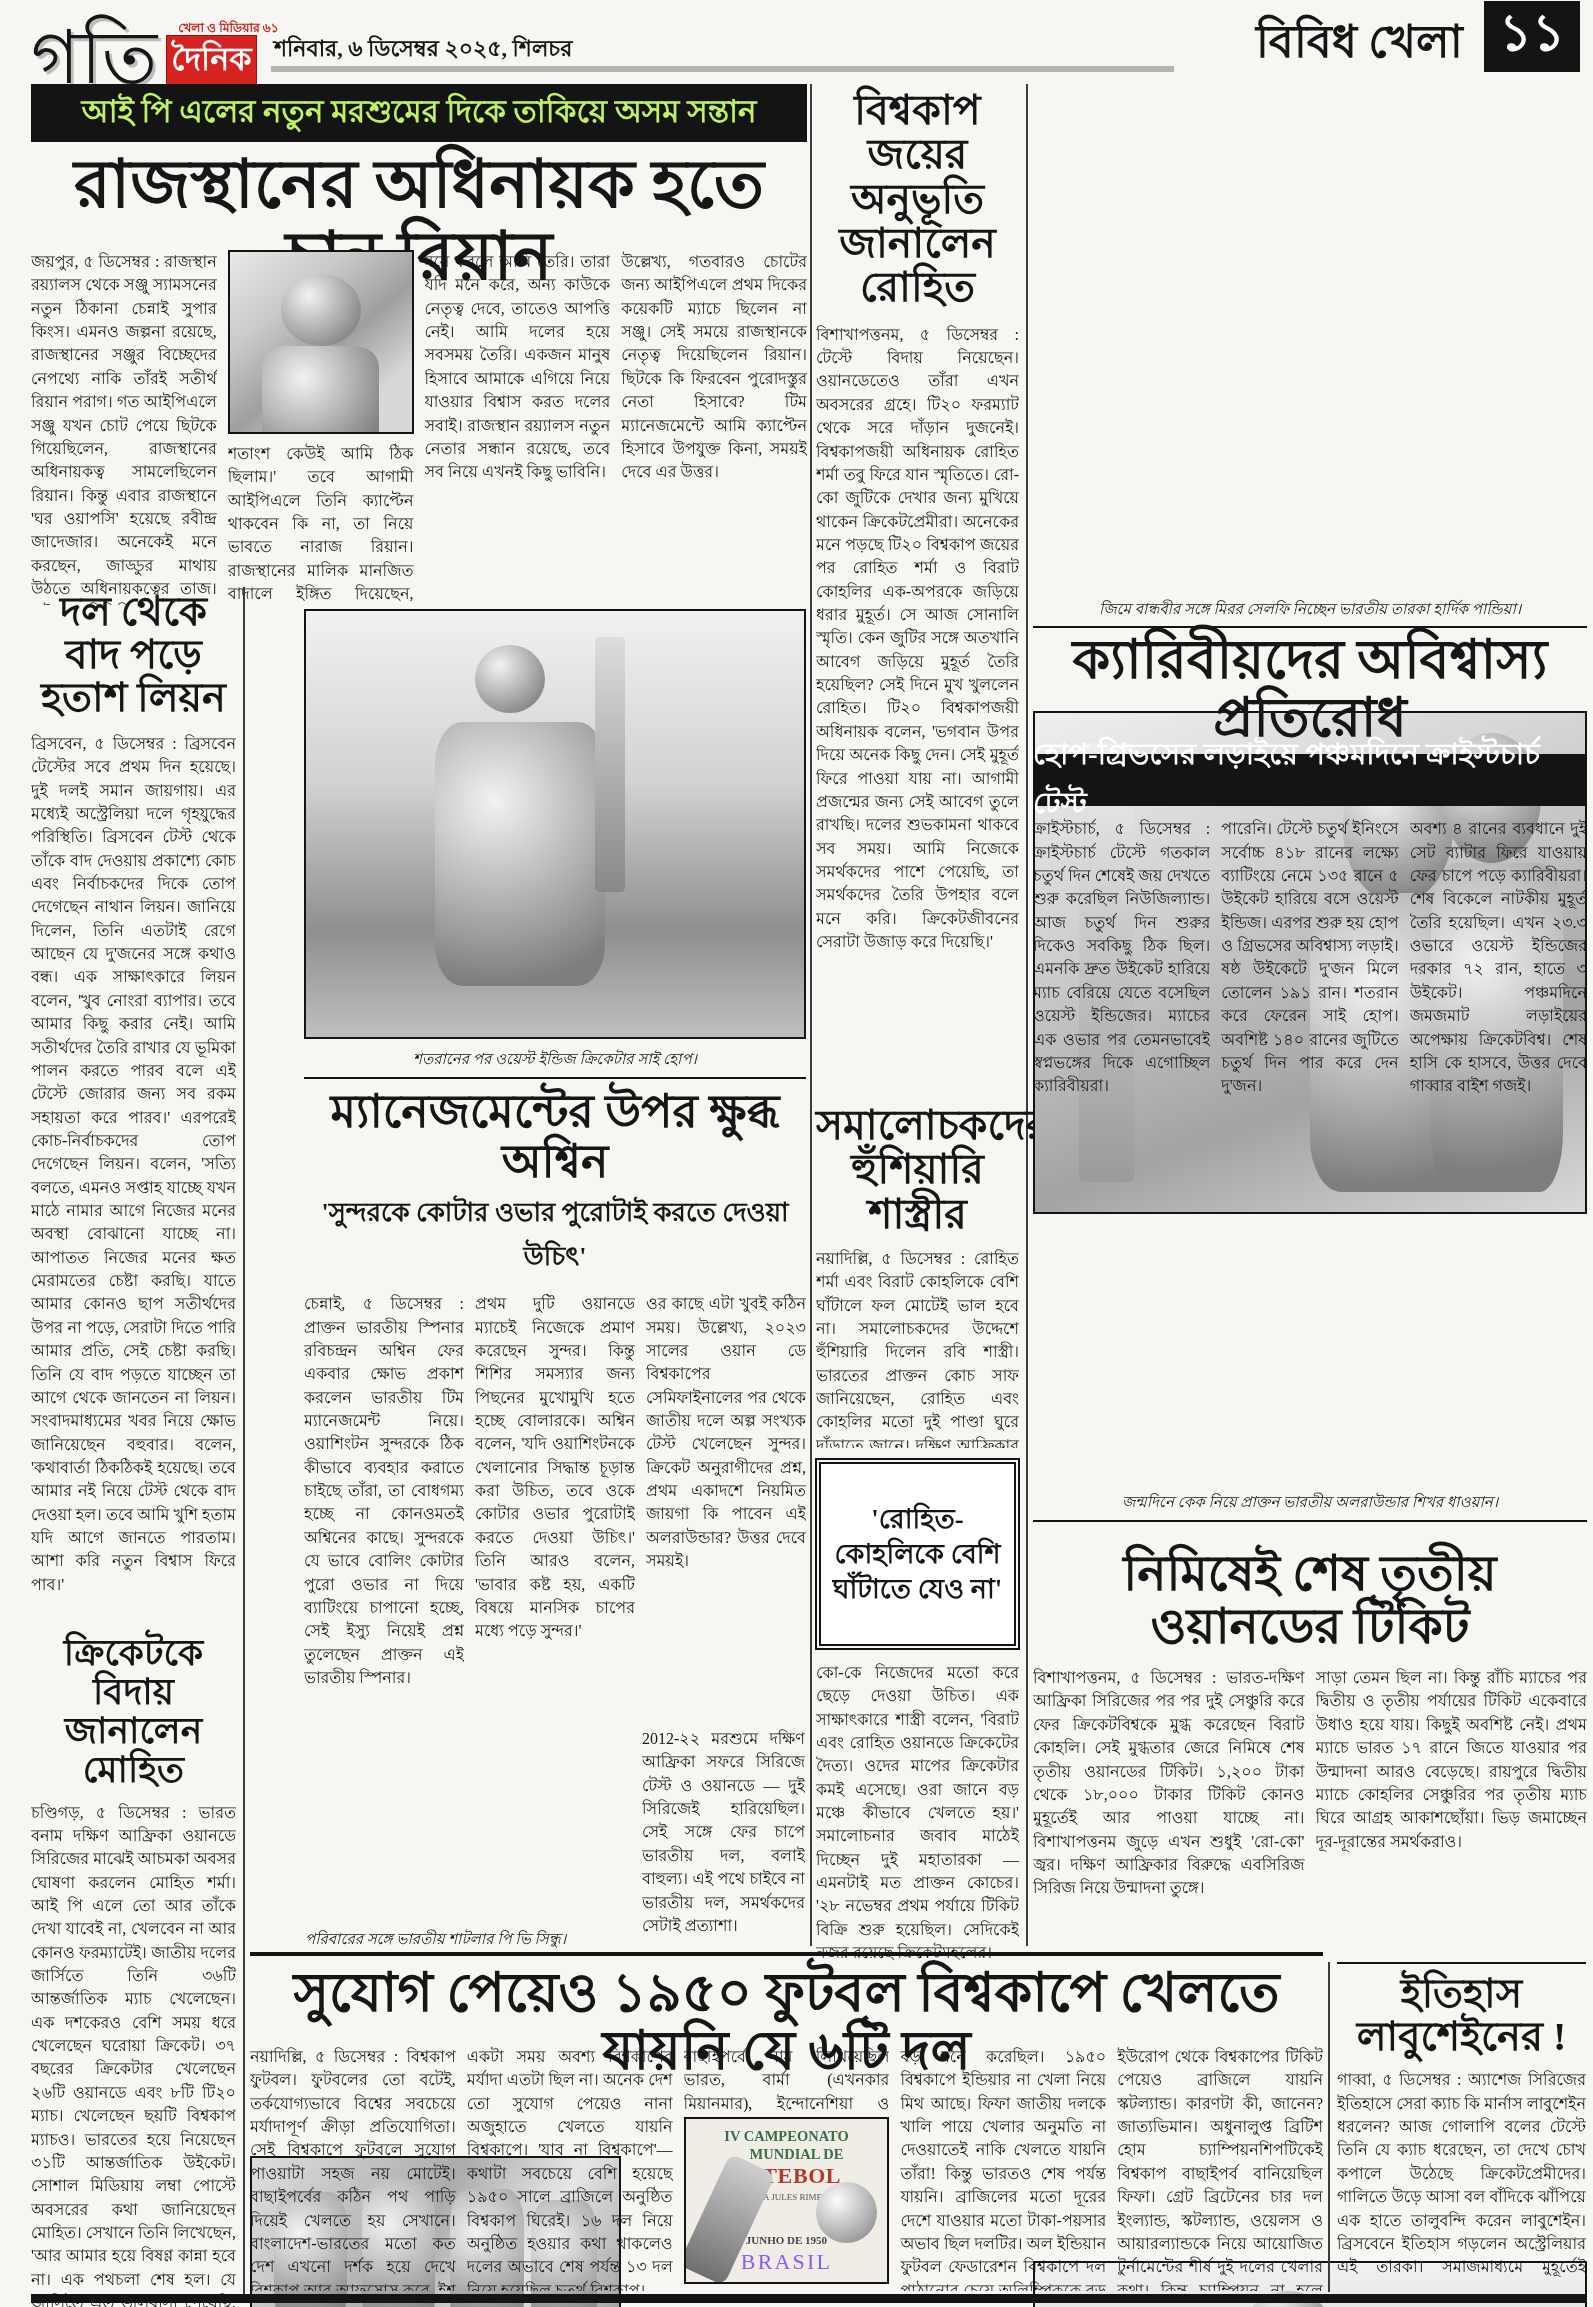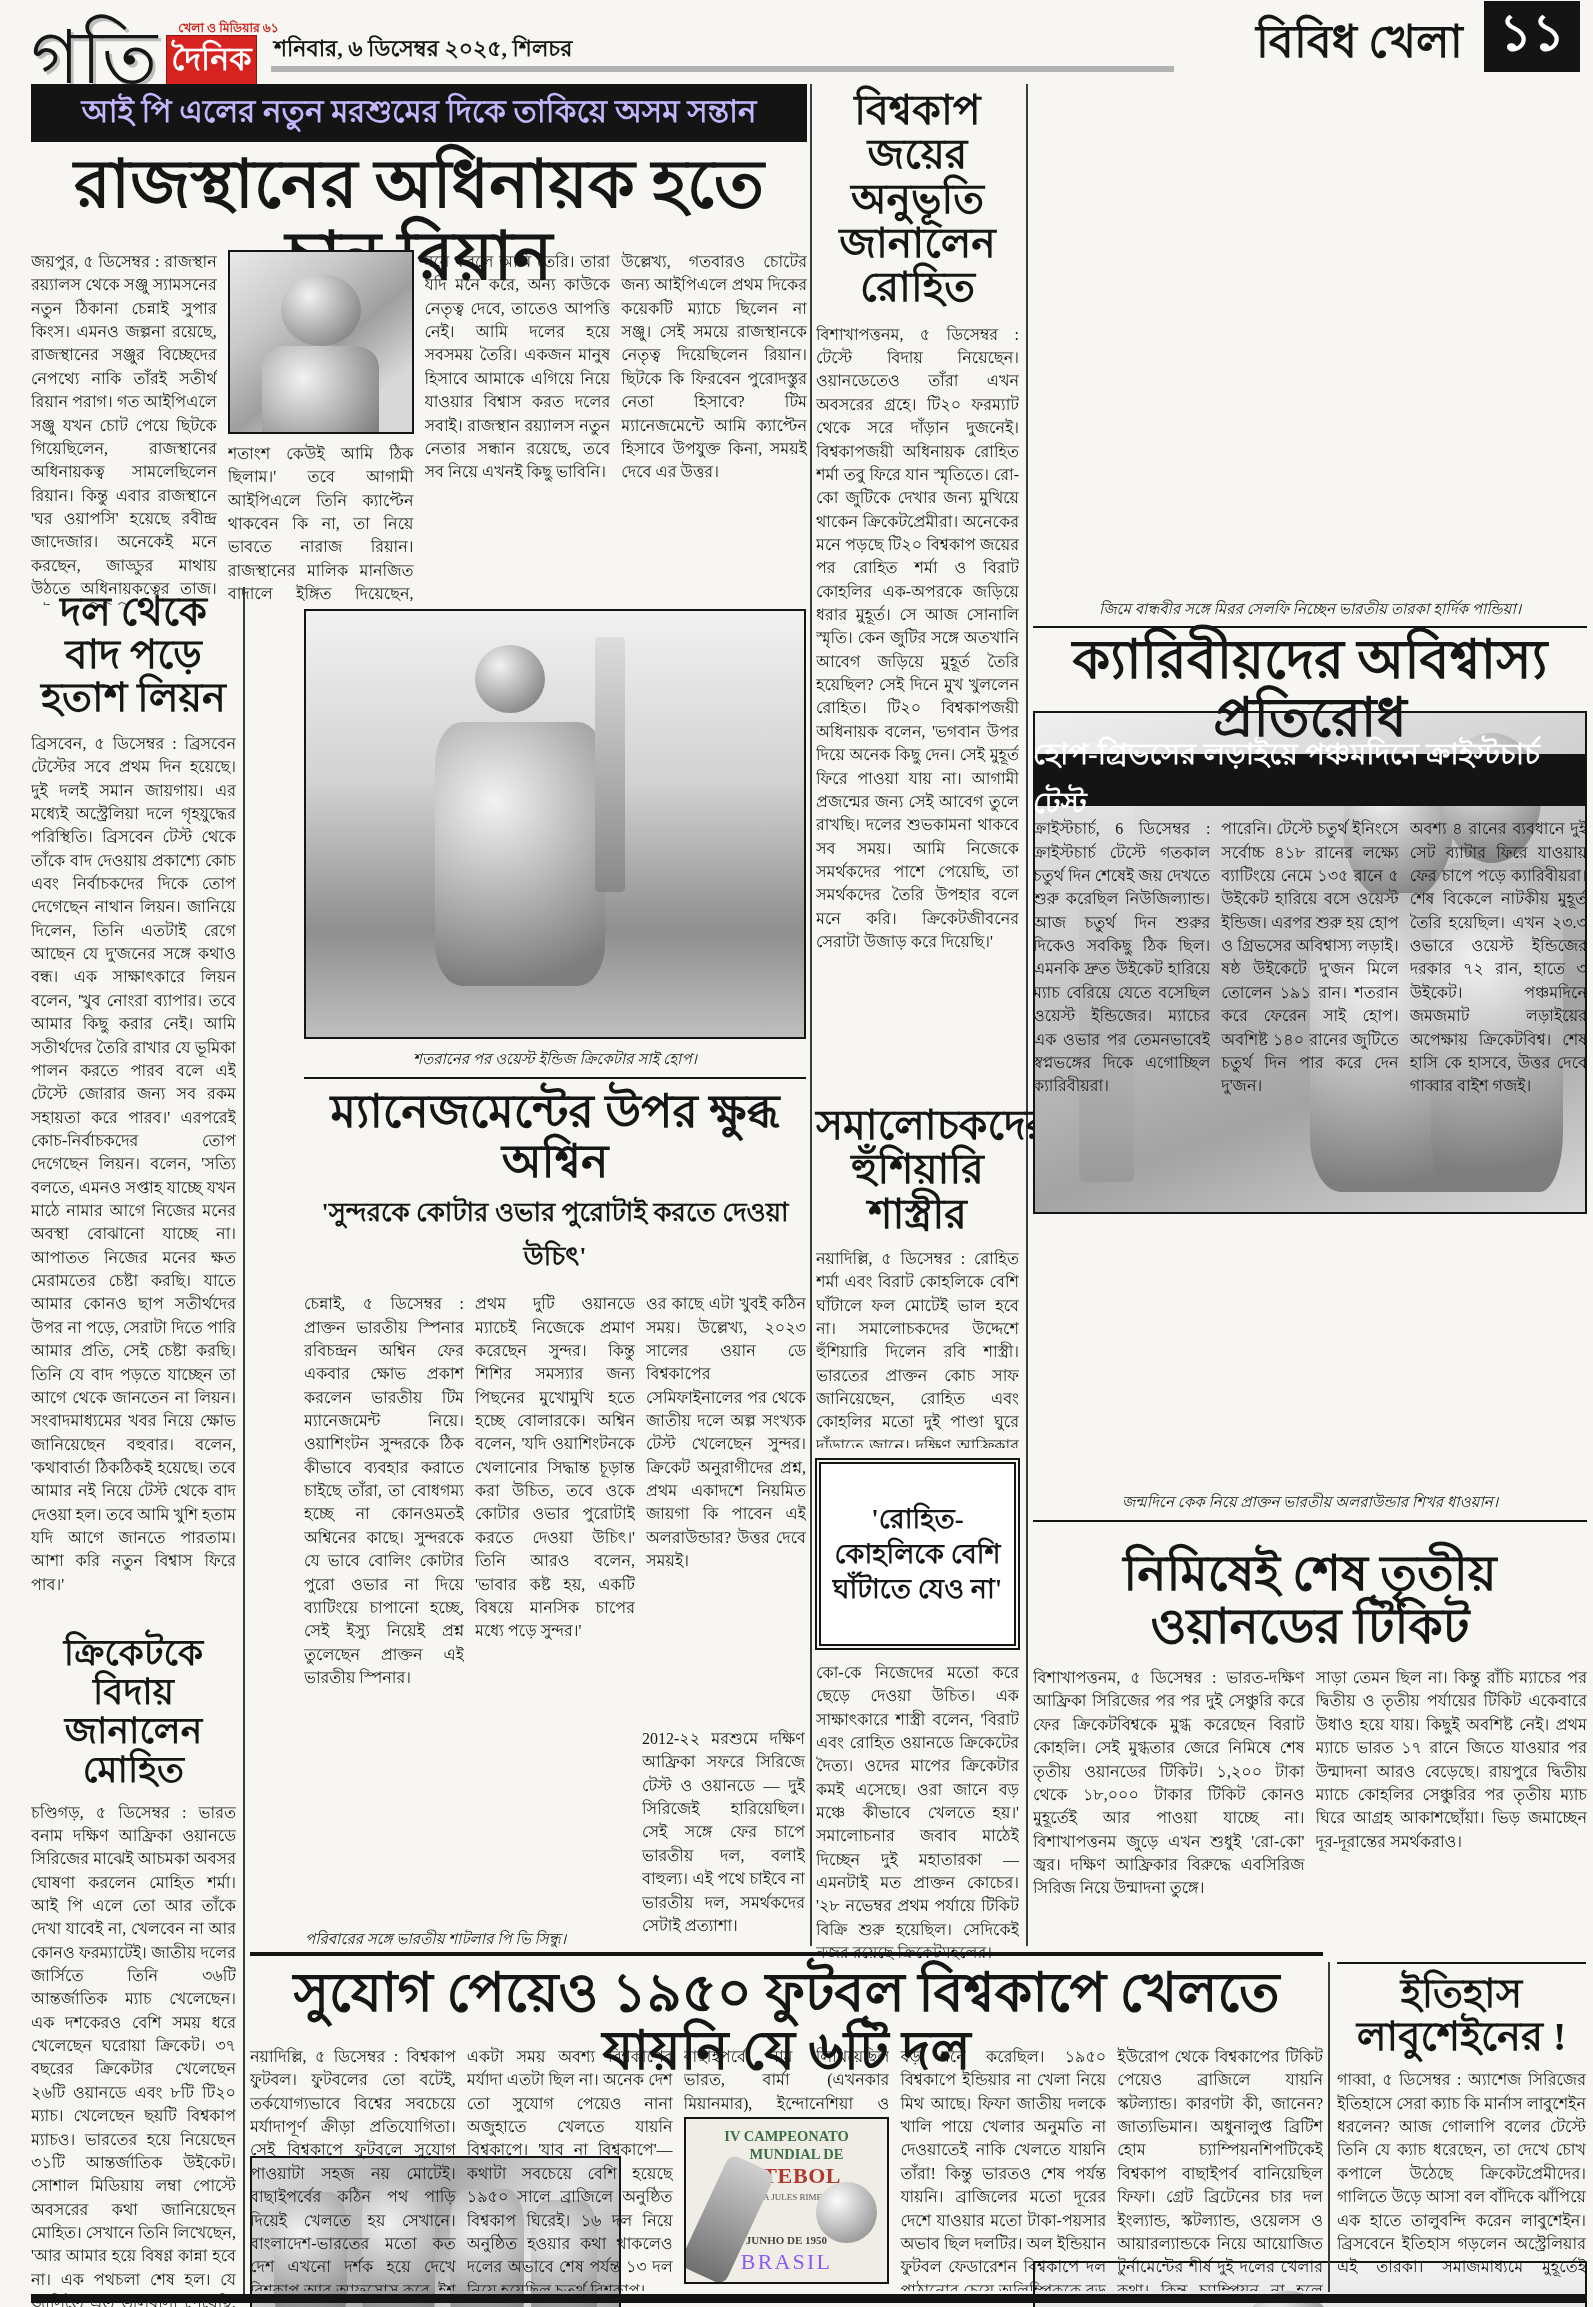--- a/index.html
+++ b/index.html
@@ -11,21 +11,21 @@
   .tagline{font-size:12.3px;font-weight:bold;color:#c6221c;}
   .dainik-box{background:#d6231f;color:#fff;font-weight:bold;font-size:32px;display:flex;
               align-items:center;justify-content:center;border:1.7px solid #8e1511;}
   .tinybar{background:#9a9a9a;height:2.8px;margin-top:3.3px;}
   .dateline{font-size:22px;font-weight:bold;}
   .gray-rule{background:#b3b3b3;}
   .section-title{font-size:45px;font-weight:bold;}
   .pageno-box{background:#141414;color:#fff;font-size:51px;font-weight:bold;display:flex;
               align-items:center;justify-content:center;}
   
-  .kicker-band{background:#141414;color:#c4b5fd;display:flex;align-items:center;justify-content:center;
+  .kicker-band{background:#141414;color:#bef264;display:flex;align-items:center;justify-content:center;
                font-size:31px;font-weight:bold;}
   .headline{font-weight:bold;text-align:center;line-height:1.08;}
   .subband{background:#141414;color:#fff;display:flex;align-items:center;justify-content:center;
            font-size:29px;font-weight:bold;}
   .subquote{font-weight:bold;text-align:center;font-size:26px;}
   .body-text{font-size:16px;line-height:1.46;text-align:justify;overflow:hidden;}
   .cols{display:flex;gap:11px;}
   .cols > div{flex:1;}
   .caption{font-size:15px;font-style:italic;text-align:center;}
   .photo{border:2.2px solid #141414;box-sizing:border-box;position:relative;overflow:hidden;}
@@ -144,21 +144,21 @@
     <div class="blob" style="left:74%;top:4%;width:18%;height:26%;"></div>
     <div class="blob" style="left:72%;top:30%;width:24%;height:66%;border-radius:18%;"></div>
   </div>
   <div class="abs caption" style="left:1033px;top:597px;width:554px;">জিমে বান্ধবীর সঙ্গে মিরর সেলফি নিচ্ছেন ভারতীয় তারকা হার্দিক পান্ডিয়া।</div>
   <div class="abs hrule" style="left:1033px;top:626px;width:554px;height:2.2px;"></div>
 
   <div class="abs" style="left:1033px;top:631px;width:554px;">
     <div class="headline" style="font-size:54px;">ক্যারিবীয়দের অবিশ্বাস্য প্রতিরোধ</div>
     <div class="subband" style="margin-top:6.7px;height:52px;">হোপ-গ্রিভসের লড়াইয়ে পঞ্চমদিনে ক্রাইস্টচার্চ টেস্ট</div>
     <div class="cols" style="margin-top:11px;height:340px;">
-      <div class="body-text">ক্রাইস্টচার্চ, 6 ডিসেম্বর : ক্রাইস্টচার্চ টেস্টে গতকাল চতুর্থ দিন শেষেই জয় দেখতে শুরু করেছিল নিউজিল্যান্ড। আজ চতুর্থ দিন শুরুর দিকেও সবকিছু ঠিক ছিল। এমনকি দ্রুত উইকেট হারিয়ে ম্যাচ বেরিয়ে যেতে বসেছিল ওয়েস্ট ইন্ডিজের। ম্যাচের এক ওভার পর তেমনভাবেই স্বপ্নভঙ্গের দিকে এগোচ্ছিল ক্যারিবীয়রা।</div>
+      <div class="body-text">ক্রাইস্টচার্চ, ৫ ডিসেম্বর : ক্রাইস্টচার্চ টেস্টে গতকাল চতুর্থ দিন শেষেই জয় দেখতে শুরু করেছিল নিউজিল্যান্ড। আজ চতুর্থ দিন শুরুর দিকেও সবকিছু ঠিক ছিল। এমনকি দ্রুত উইকেট হারিয়ে ম্যাচ বেরিয়ে যেতে বসেছিল ওয়েস্ট ইন্ডিজের। ম্যাচের এক ওভার পর তেমনভাবেই স্বপ্নভঙ্গের দিকে এগোচ্ছিল ক্যারিবীয়রা।</div>
       <div class="body-text">পারেনি। টেস্টে চতুর্থ ইনিংসে সর্বোচ্চ ৪১৮ রানের লক্ষ্যে ব্যাটিংয়ে নেমে ১৩৫ রানে ৫ উইকেট হারিয়ে বসে ওয়েস্ট ইন্ডিজ। এরপর শুরু হয় হোপ ও গ্রিভসের অবিশ্বাস্য লড়াই। ষষ্ঠ উইকেটে দু'জন মিলে তোলেন ১৯১ রান। শতরান করে ফেরেন সাই হোপ। অবশিষ্ট ১৪০ রানের জুটিতে চতুর্থ দিন পার করে দেন দু'জন।</div>
       <div class="body-text">অবশ্য ৪ রানের ব্যবধানে দুই সেট ব্যাটার ফিরে যাওয়ায় ফের চাপে পড়ে ক্যারিবীয়রা। শেষ বিকেলে নাটকীয় মুহূর্ত তৈরি হয়েছিল। এখন ২৩.৩ ওভারে ওয়েস্ট ইন্ডিজের দরকার ৭২ রান, হাতে ৩ উইকেট। পঞ্চমদিনে জমজমাট লড়াইয়ের অপেক্ষায় ক্রিকেটবিশ্ব। শেষ হাসি কে হাসবে, উত্তর দেবে গাব্বার বাইশ গজই।</div>
     </div>
   </div>
 
   <div class="abs photo ph-b" style="left:1033px;top:1133px;width:554px;height:350px;">
 
     <div class="blob" style="left:38%;top:8%;width:16%;height:22%;"></div>
 
   </div>

